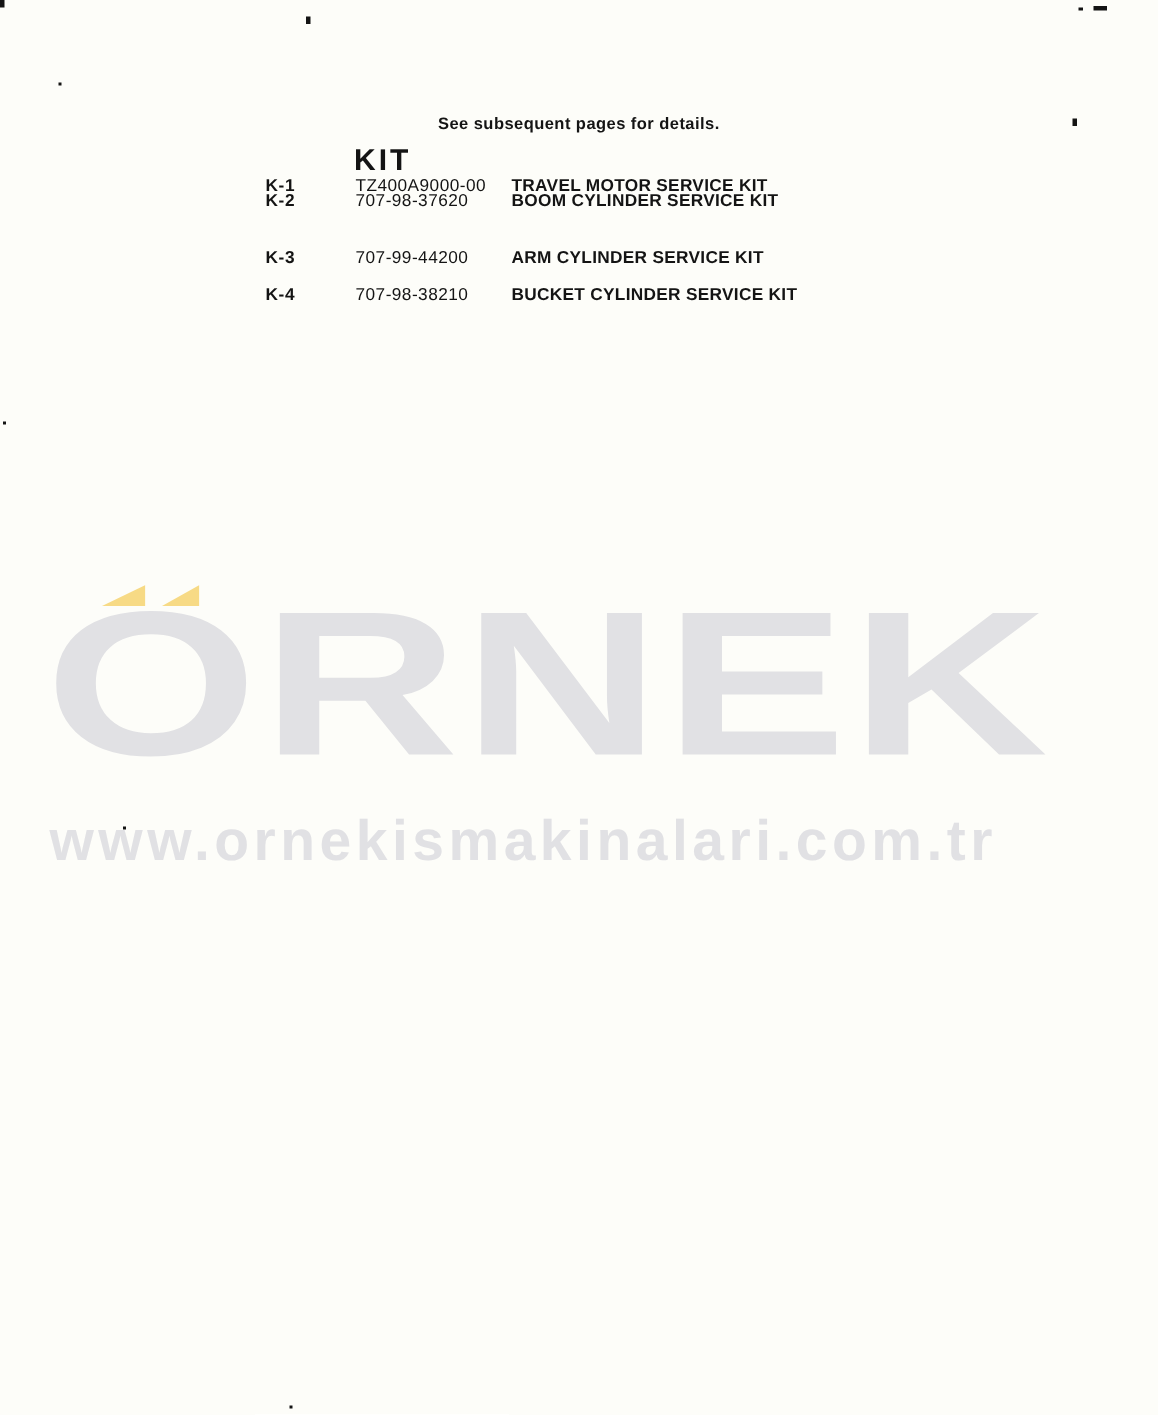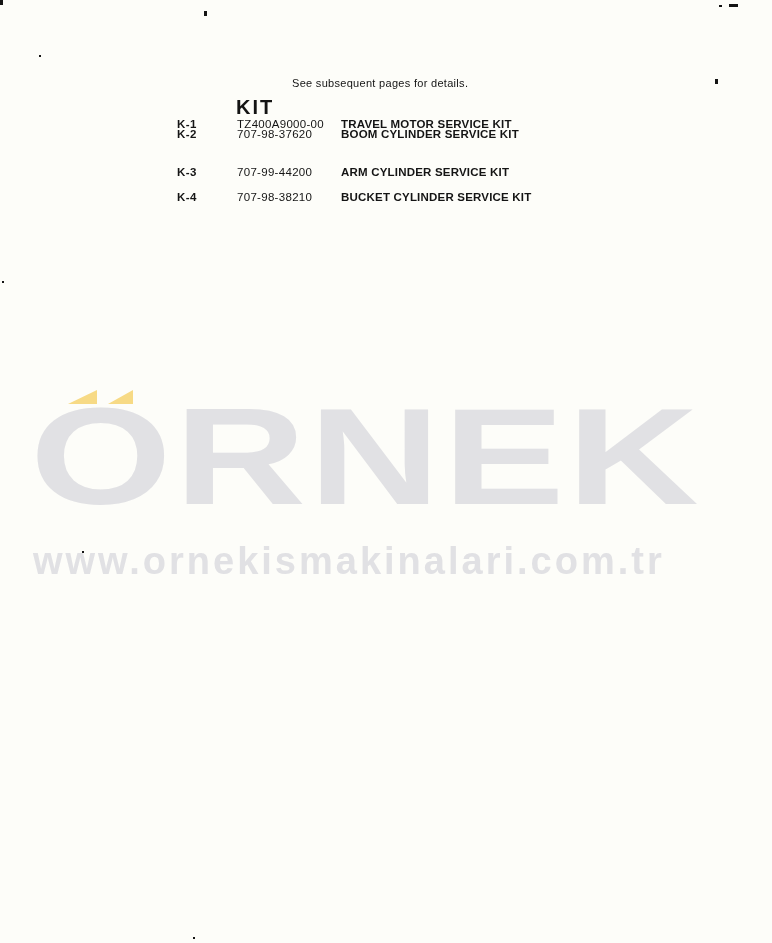--- a/index.html
+++ b/index.html
@@ -19,21 +19,21 @@
     font-family:"Liberation Sans", sans-serif;
     color:var(--ink);
   }
   .kit-title{
     position:absolute;left:236px;top:67px;
     font-size:20px;font-weight:bold;letter-spacing:2px;
     line-height:24px;color:var(--ink);margin-top:28px;
   }
   .kit-subtitle{
     position:absolute;left:292px;top:77px;
-    font-size:11px;font-weight:normal;letter-spacing:0.3px;
+    font-size:11px;font-weight:bold;letter-spacing:0.3px;
     line-height:12px;color:var(--ink);
   }
   
   .kit-row{position:absolute;left:0;width:100%;height:13px;}
   .kit-row .ref{
     position:absolute;left:177px;top:0;
     font-size:11.5px;font-weight:bold;letter-spacing:0.4px;line-height:12px;
   }
   .kit-row .part-no{
     position:absolute;left:237px;top:0;

